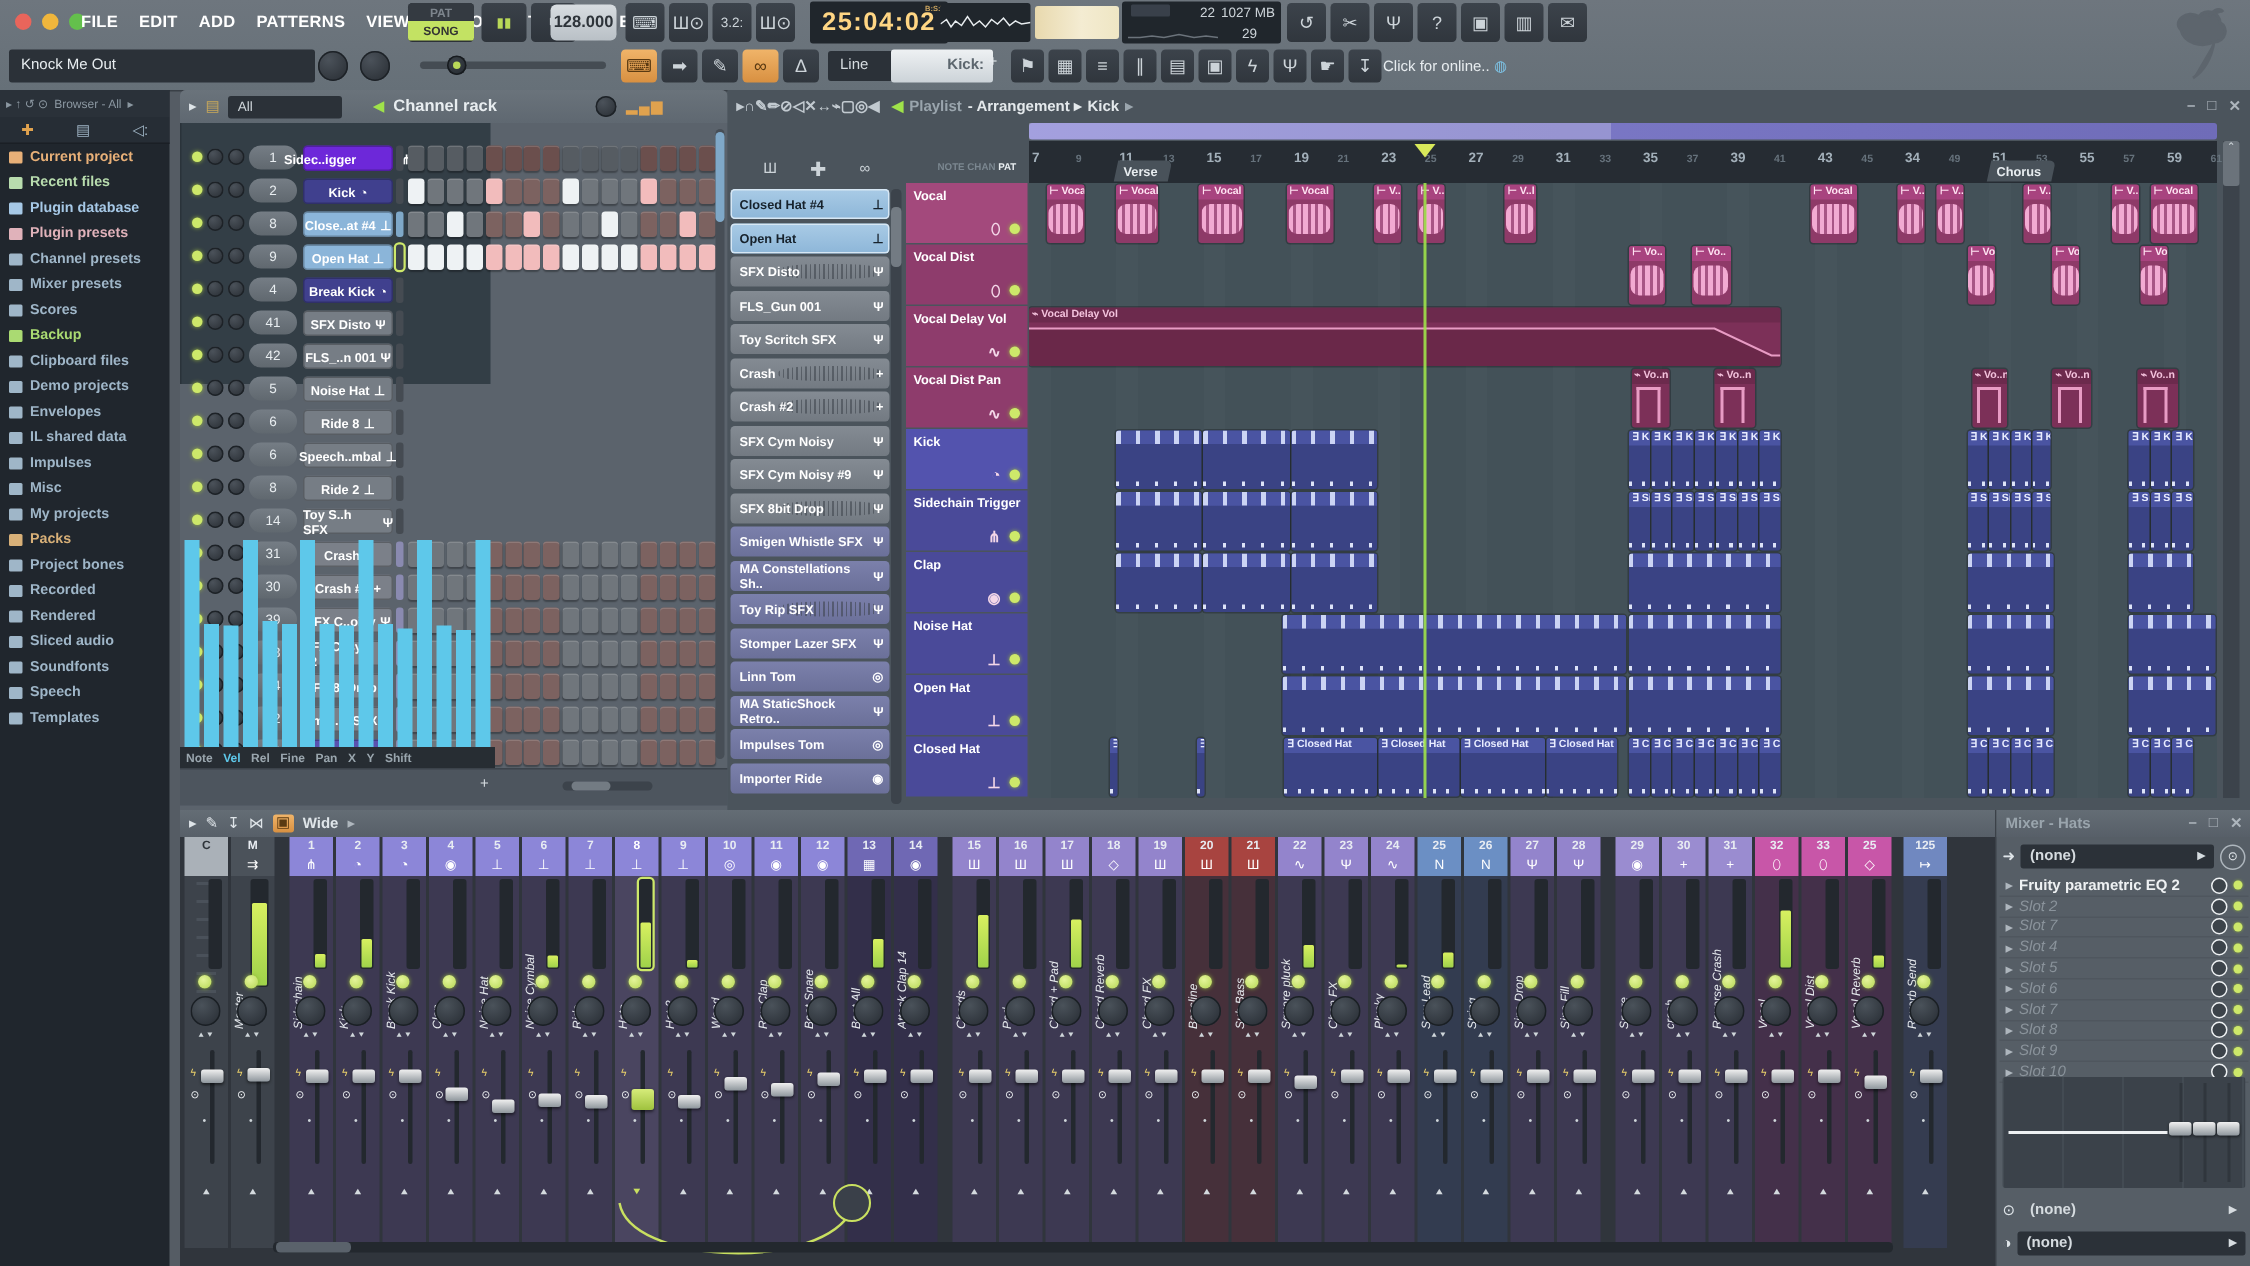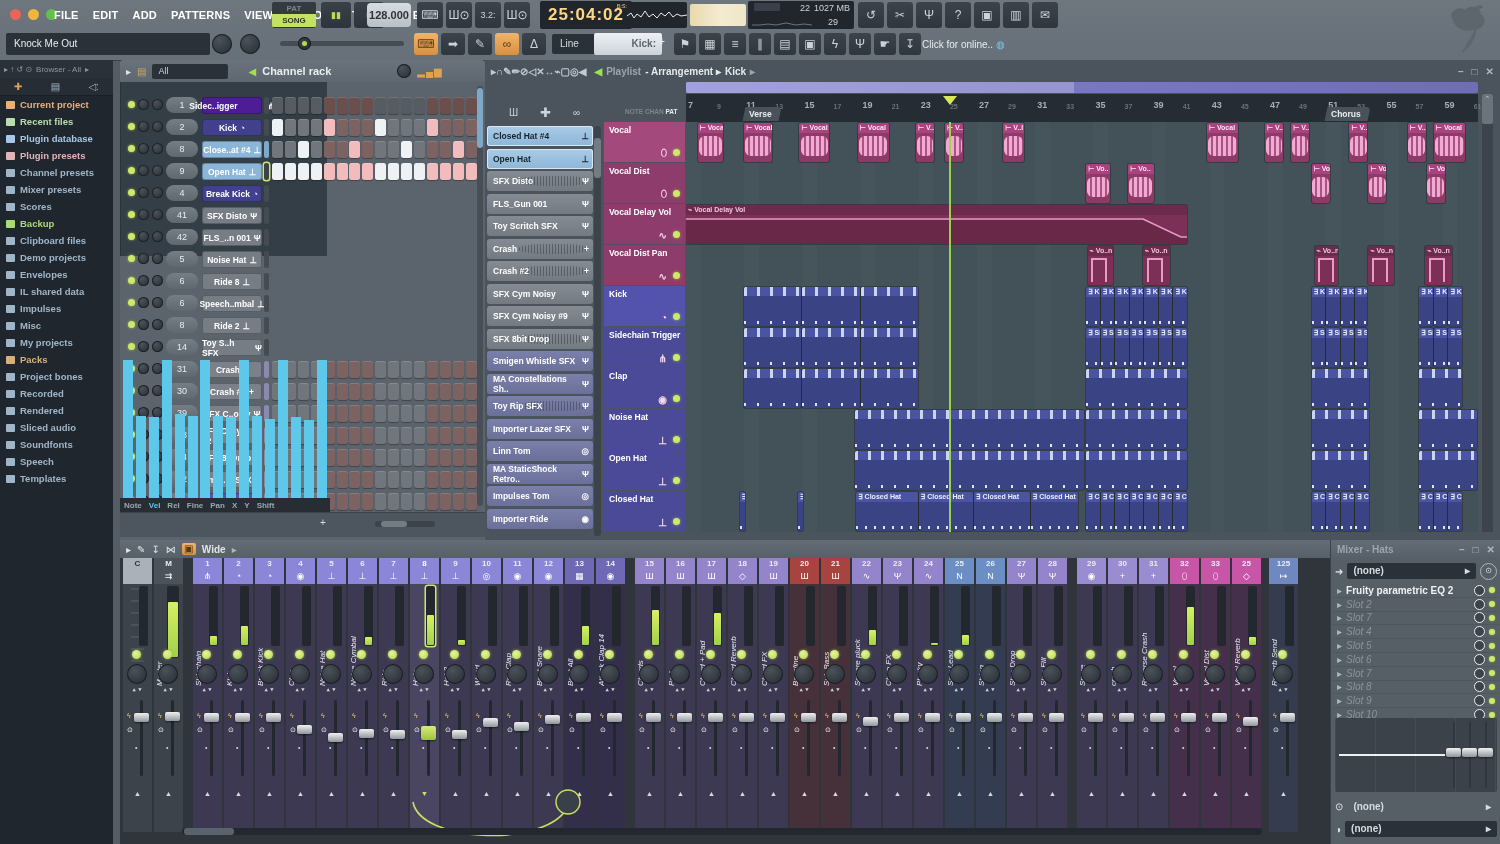--- a/index.html
+++ b/index.html
@@ -325,21 +325,21 @@
       <b style="font-size:11px;color:#e8edf0">Channel rack</b>
       <div class="knob" style="width:14px;height:14px;margin-left:60px"></div>
       <span style="color:#e0a24e;letter-spacing:1px">▂▄▆</span>
     </div>
     <div id="rack-body" style="position:absolute;left:0;top:22px;width:365px;height:430px">
         <div class="ch-row" style="left: 0px; top: 14px; width: 365px;">
           <div class="led abs" style="left: 8px; top: 5px;"></div>
           <div class="miniknob knob abs" style="left: 18px; top: 3px;"></div>
           <div class="miniknob knob abs" style="left: 32px; top: 3px;"></div>
           <div class="numbox abs" style="left: 46px; top: 1px;">1</div>
-          <div class="chbtn abs" style="left: 82px; top: 1px; background: #4c1d95; gap: 30px;">
+          <div class="chbtn abs" style="left: 82px; top: 1px; background: #6d28d9; gap: 30px;">
             <span>Sidec..igger</span>
             <span>⋔</span>
           </div>
           <div class="meterbar abs" style="left: 144px; top: 1px;"></div>
           <div class="stepcell" style="left: 152px; top: 1px; background: rgb(86, 92, 98);"></div>
           <div class="stepcell" style="left: 164.9px; top: 1px; background: rgb(86, 92, 98);"></div>
           <div class="stepcell" style="left: 177.8px; top: 1px; background: rgb(86, 92, 98);"></div>
           <div class="stepcell" style="left: 190.7px; top: 1px; background: rgb(86, 92, 98);"></div>
           <div class="stepcell" style="left: 203.6px; top: 1px; background: rgb(107, 79, 77);"></div>
           <div class="stepcell" style="left: 216.5px; top: 1px; background: rgb(107, 79, 77);"></div>
@@ -787,21 +787,21 @@
         <span style="position: absolute; top: 6px; left: 293px; font-size: 9px; color: rgb(163, 176, 186); font-weight: bold;">27</span>
         <span style="position: absolute; top: 9px; left: 322.1px; font-size: 7px; color: rgb(102, 114, 124); font-weight: bold;">29</span>
         <span style="position: absolute; top: 6px; left: 351.2px; font-size: 9px; color: rgb(163, 176, 186); font-weight: bold;">31</span>
         <span style="position: absolute; top: 9px; left: 380.3px; font-size: 7px; color: rgb(102, 114, 124); font-weight: bold;">33</span>
         <span style="position: absolute; top: 6px; left: 409.4px; font-size: 9px; color: rgb(163, 176, 186); font-weight: bold;">35</span>
         <span style="position: absolute; top: 9px; left: 438.5px; font-size: 7px; color: rgb(102, 114, 124); font-weight: bold;">37</span>
         <span style="position: absolute; top: 6px; left: 467.6px; font-size: 9px; color: rgb(163, 176, 186); font-weight: bold;">39</span>
         <span style="position: absolute; top: 9px; left: 496.7px; font-size: 7px; color: rgb(102, 114, 124); font-weight: bold;">41</span>
         <span style="position: absolute; top: 6px; left: 525.8px; font-size: 9px; color: rgb(163, 176, 186); font-weight: bold;">43</span>
         <span style="position: absolute; top: 9px; left: 554.9px; font-size: 7px; color: rgb(102, 114, 124); font-weight: bold;">45</span>
-        <span style="position: absolute; top: 6px; left: 584px; font-size: 9px; color: rgb(163, 176, 186); font-weight: bold;">47</span>
+        <span style="position: absolute; top: 6px; left: 584px; font-size: 9px; color: rgb(163, 176, 186); font-weight: bold;">34</span>
         <span style="position: absolute; top: 9px; left: 613.1px; font-size: 7px; color: rgb(102, 114, 124); font-weight: bold;">49</span>
         <span style="position: absolute; top: 6px; left: 642.2px; font-size: 9px; color: rgb(163, 176, 186); font-weight: bold;">51</span>
         <span style="position: absolute; top: 9px; left: 671.3px; font-size: 7px; color: rgb(102, 114, 124); font-weight: bold;">53</span>
         <span style="position: absolute; top: 6px; left: 700.4px; font-size: 9px; color: rgb(163, 176, 186); font-weight: bold;">55</span>
         <span style="position: absolute; top: 9px; left: 729.5px; font-size: 7px; color: rgb(102, 114, 124); font-weight: bold;">57</span>
         <span style="position: absolute; top: 6px; left: 758.6px; font-size: 9px; color: rgb(163, 176, 186); font-weight: bold;">59</span>
         <span style="position: absolute; top: 9px; left: 787.7px; font-size: 7px; color: rgb(102, 114, 124); font-weight: bold;">61</span>
         <div class="marker" style="left: 58.2px;"><span>Verse</span></div>
         <div class="marker" style="left: 640.2px;"><span>Chorus</span></div>
         <div style="position: absolute; left: 256.627px; top: 2px; border-left: 7px solid transparent; border-right: 7px solid transparent; border-top: 9px solid rgb(216, 232, 90);"></div>
@@ -864,21 +864,21 @@
         <div class="pk-item pk-purp">
           <span style="position: relative;">MA Constellations Sh..</span>
           <span style="position: relative;">Ψ</span>
         </div>
         <div class="pk-item pk-purp">
           <div class="wavetex"></div>
           <span style="position: relative;">Toy Rip SFX</span>
           <span style="position: relative;">Ψ</span>
         </div>
         <div class="pk-item pk-purp">
-          <span style="position: relative;">Importer Lazer SFX</span>
+          <span style="position: relative;">Stomper Lazer SFX</span>
           <span style="position: relative;">Ψ</span>
         </div>
         <div class="pk-item pk-purp">
           <span style="position: relative;">Linn Tom</span>
           <span style="position: relative;">◎</span>
         </div>
         <div class="pk-item pk-purp">
           <span style="position: relative;">MA StaticShock Retro..</span>
           <span style="position: relative;">Ψ</span>
         </div>

